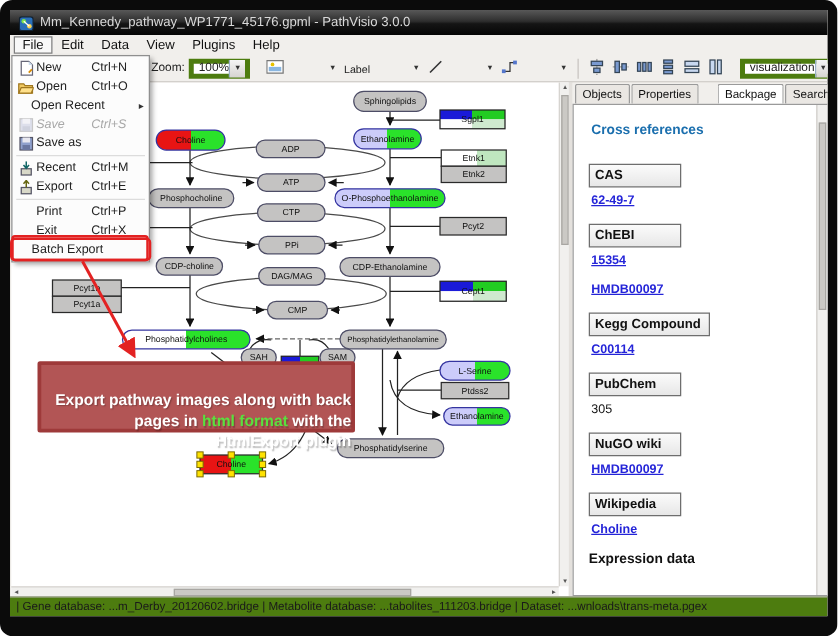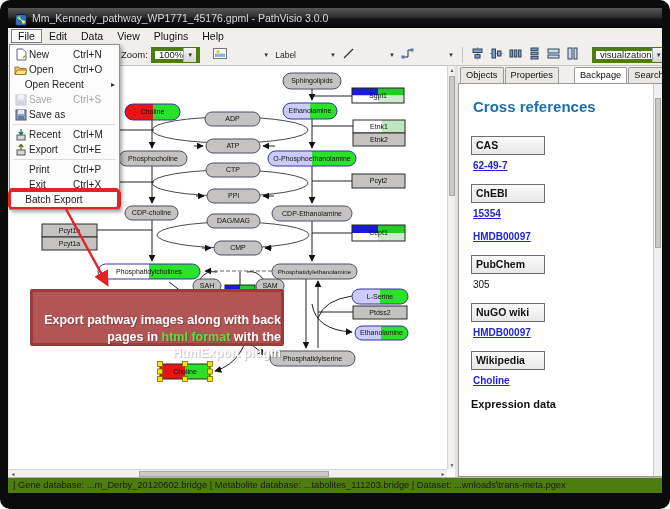--- a/index.html
+++ b/index.html
@@ -48,21 +48,21 @@
 
   
   .splitter { position:absolute; left:447px; top:58px; width:3px; height:411px; background:#e4e1dd; }
   .sidepanel { position:absolute; left:450px; top:58px; width:204px; height:411px; background:#f1efec; }
   .tabs { display:flex; height:17px; padding-top:1px; padding-left:2px; font-size:9.3px; color:#111; }
   .tab { background:#eae7e3; border:1px solid #9a9a9a; border-bottom:none; padding:2px 5px;
     margin-right:1px; border-radius:2px 2px 0 0; white-space:nowrap; }
   .tab.active { background:#ffffff; font-weight:normal;margin-left:14px; }
   .panel-content { position:absolute; left:0; top:17px; width:204px; height:394px; background:#ffffff;
     border:1px solid #9a9a9a; padding:14px 0 0 12px; overflow:hidden; }
-  .bp-heading { font-size:15px; font-weight:bold; color:#1b6fae; margin-left:2px; }
+  .bp-heading { font-size:11px; font-weight:bold; color:#1b6fae; margin-left:2px; }
   .bp-sections { margin-top:20px; }
   .bp-sec { margin-bottom:12px; }
   .bp-sec-title { display:inline-block; min-width:74px; border:1px solid #6e6e6e;
     background:linear-gradient(#fbfbfb,#e7e7e7); font-size:10.5px; font-weight:bold; color:#111;
     padding:2px 6px 3px 4px; }
   .bp-link { display:block; margin:5px 0 0 2px; font-size:10px; font-weight:bold; color:#2424d8; text-decoration:underline; }
   .bp-plain { display:block; margin:5px 0 0 2px; font-size:10px; color:#111; }
   .bp-footer { font-size:11px; font-weight:bold; color:#111; margin-top:6px; }
   .panel-scroll { position:absolute; right:0; top:18px; width:9px; height:392px; background:#f1f0ee; border-left:1px solid #cfcdc9; }
   .panel-scroll .thumb { position:absolute; left:1px; top:14px; width:6px; height:150px; background:#cbc9c5; border:1px solid #a8a6a2; }
@@ -73,21 +73,21 @@
     white-space:nowrap; overflow:hidden; }
 
   
   .filemenu { position:absolute; left:1px; top:36px; width:111px; background:#fcfcfc;
     border:1px solid #8f8f8f; box-shadow:2px 2px 4px rgba(0,0,0,.35); padding:2px 0; z-index:10; }
   .fm-row { display:flex; align-items:center; height:15px; font-size:10px; color:#222; padding:0 2px; }
   .fm-icon { width:17px; display:inline-flex; justify-content:center; }
   .fm-label { flex:1; white-space:nowrap; }
   .fm-short { width:36px; text-align:left; }
   .fm-sub { width:8px; font-size:8px; color:#333; }
-  .fm-row.disabled { color:#a8a8a8; }
+  .fm-row.disabled { color:#a8a8a8;font-style:italic; }
   .fm-row.disabled .fm-icon { opacity:.45; }
   .fm-row.hl { box-shadow:0 0 0 2px #e32222; border-radius:2px; }
   .menu-sep { height:1px; background:#dcdcdc; margin:2px 3px; }
 
   
   .annotation { position:absolute; left:22px; top:281px; width:254px; height:57px; z-index:20;
     background:#b25555; border:3px solid #9e3a3a; border-radius:2px; color:#fff; font-weight:bold;
     font-size:12.5px; text-align:right; line-height:1.32; padding-top:20px;
     text-shadow:1px 1px 1px rgba(0,0,0,.25); }
   .annotation .hl { color:#5ae03e; }
@@ -436,20 +436,21 @@
             <span class="tab active">Backpage</span>
             <span class="tab">Search</span>
             <span class="tab">Legend</span>
           </div>
         <div class="panel-content">
           <div class="bp-heading">Cross references</div>
           <div class="bp-sections">
               <div class="bp-sec"><div class="bp-sec-title">CAS</div><a class="bp-link">62-49-7</a></div>
               <div class="bp-sec"><div class="bp-sec-title">ChEBI</div><a class="bp-link">15354</a></div>
               <div class="bp-sec"><a class="bp-link">HMDB00097</a></div>
+              <div class="bp-sec"><div class="bp-sec-title">Kegg Compound</div><a class="bp-link">C00114</a></div>
               <div class="bp-sec"><div class="bp-sec-title">PubChem</div><span class="bp-plain">305</span></div>
               <div class="bp-sec"><div class="bp-sec-title">NuGO wiki</div><a class="bp-link">HMDB00097</a></div>
               <div class="bp-sec"><div class="bp-sec-title">Wikipedia</div><a class="bp-link">Choline</a></div>
             </div>
           <div class="bp-footer">Expression data</div>
         </div>
         <div class="panel-scroll">
           <span class="thumb"></span>
         </div>
       </div>

